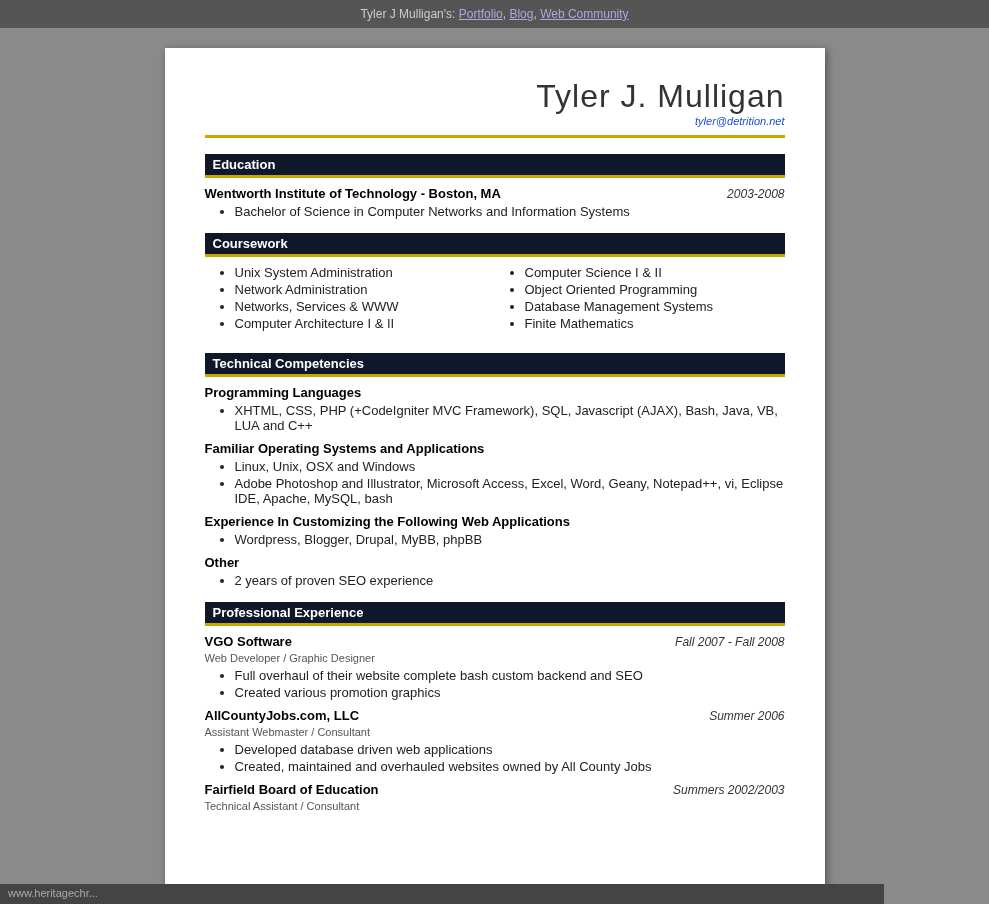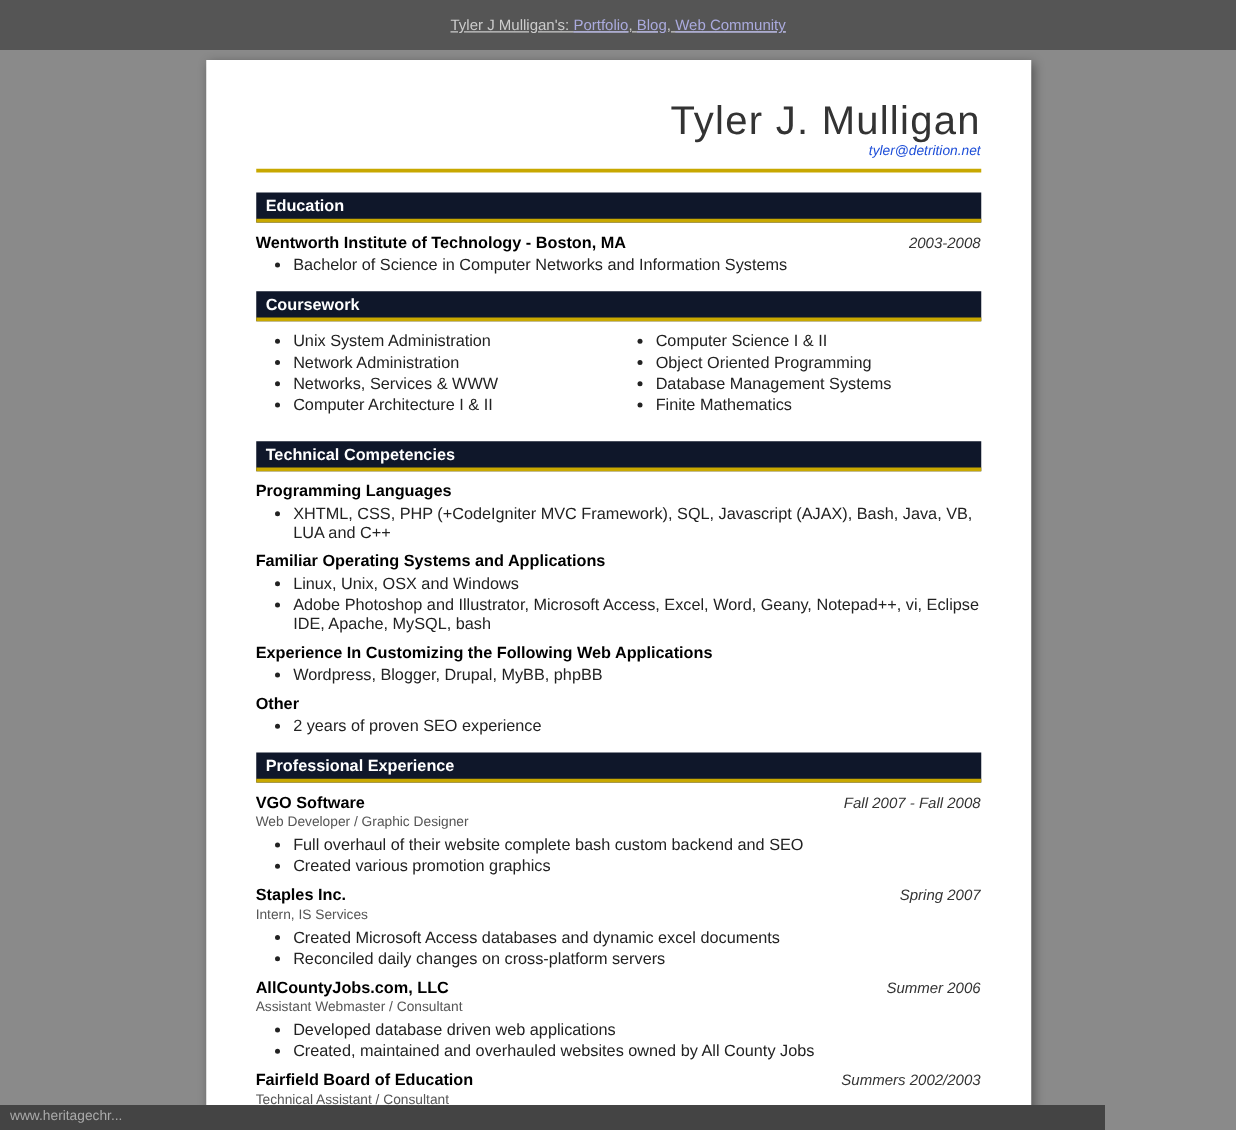--- a/index.html
+++ b/index.html
@@ -10,39 +10,38 @@
       background-color: #8a8a8a;
       font-family: Arial, sans-serif;
       font-size: 13px;
       overflow: hidden;
     }
 
     #top-bar {
       background-color: #555555;
       color: #cccccc;
       text-align: center;
-      padding: 20px 0;
+      padding: 8px 0;
       font-size: 12px;
       height: 28px;
       display: flex;
       align-items: center;
       justify-content: center;
-      text-decoration: underline;
     }
 
     #top-bar a {
       color: #aaaadd;
       text-decoration: underline;
     }
 
     #page-wrapper {
       display: flex;
       justify-content: center;
       align-items: flex-start;
-      padding: 8px 0;
+      padding: 20px 0;
       height: calc(904px - 28px);
       background: #8a8a8a;
     }
 
     #resume {
       background: white;
       width: 660px;
       min-height: 840px;
       padding: 30px 40px 30px 40px;
       box-shadow: 2px 2px 8px rgba(0,0,0,0.4);
@@ -245,31 +244,20 @@
           <span class="job-title">VGO Software</span>
           <span class="job-date">Fall 2007 - Fall 2008</span>
         </div>
         <div class="job-subtitle">Web Developer / Graphic Designer</div>
         <ul class="resume-list">
           <li>Full overhaul of their website complete bash custom backend and SEO</li>
           <li>Created various promotion graphics</li>
         </ul>
       </div>
 
-      <div class="competency-group">
-        <div class="job-header">
-          <span class="job-title">Staples Inc.</span>
-          <span class="job-date">Spring 2007</span>
-        </div>
-        <div class="job-subtitle">Intern, IS Services</div>
-        <ul class="resume-list">
-          <li>Created Microsoft Access databases and dynamic excel documents</li>
-          <li>Reconciled daily changes on cross-platform servers</li>
-        </ul>
-      </div>
 
       <div class="competency-group">
         <div class="job-header">
           <span class="job-title">AllCountyJobs.com, LLC</span>
           <span class="job-date">Summer 2006</span>
         </div>
         <div class="job-subtitle">Assistant Webmaster / Consultant</div>
         <ul class="resume-list">
           <li>Developed database driven web applications</li>
           <li>Created, maintained and overhauled websites owned by All County Jobs</li>

